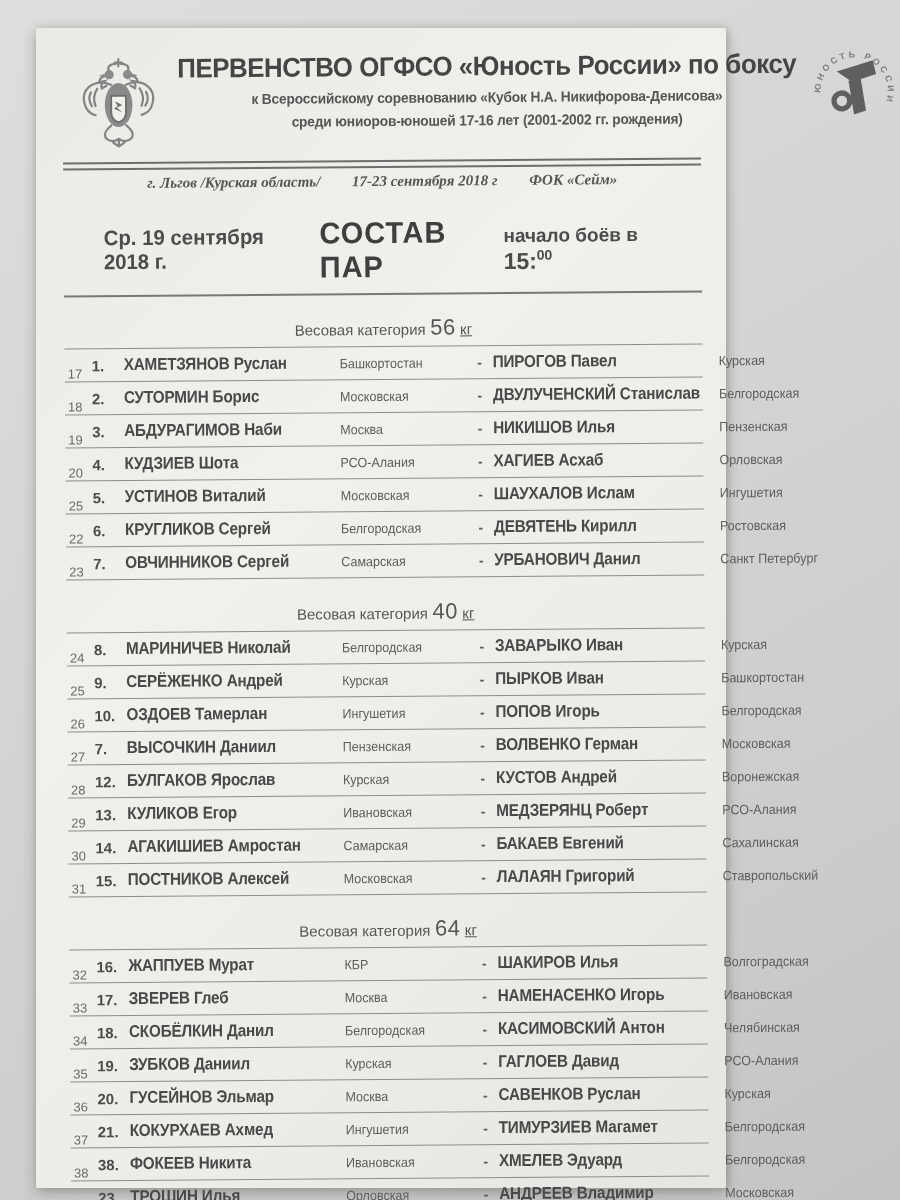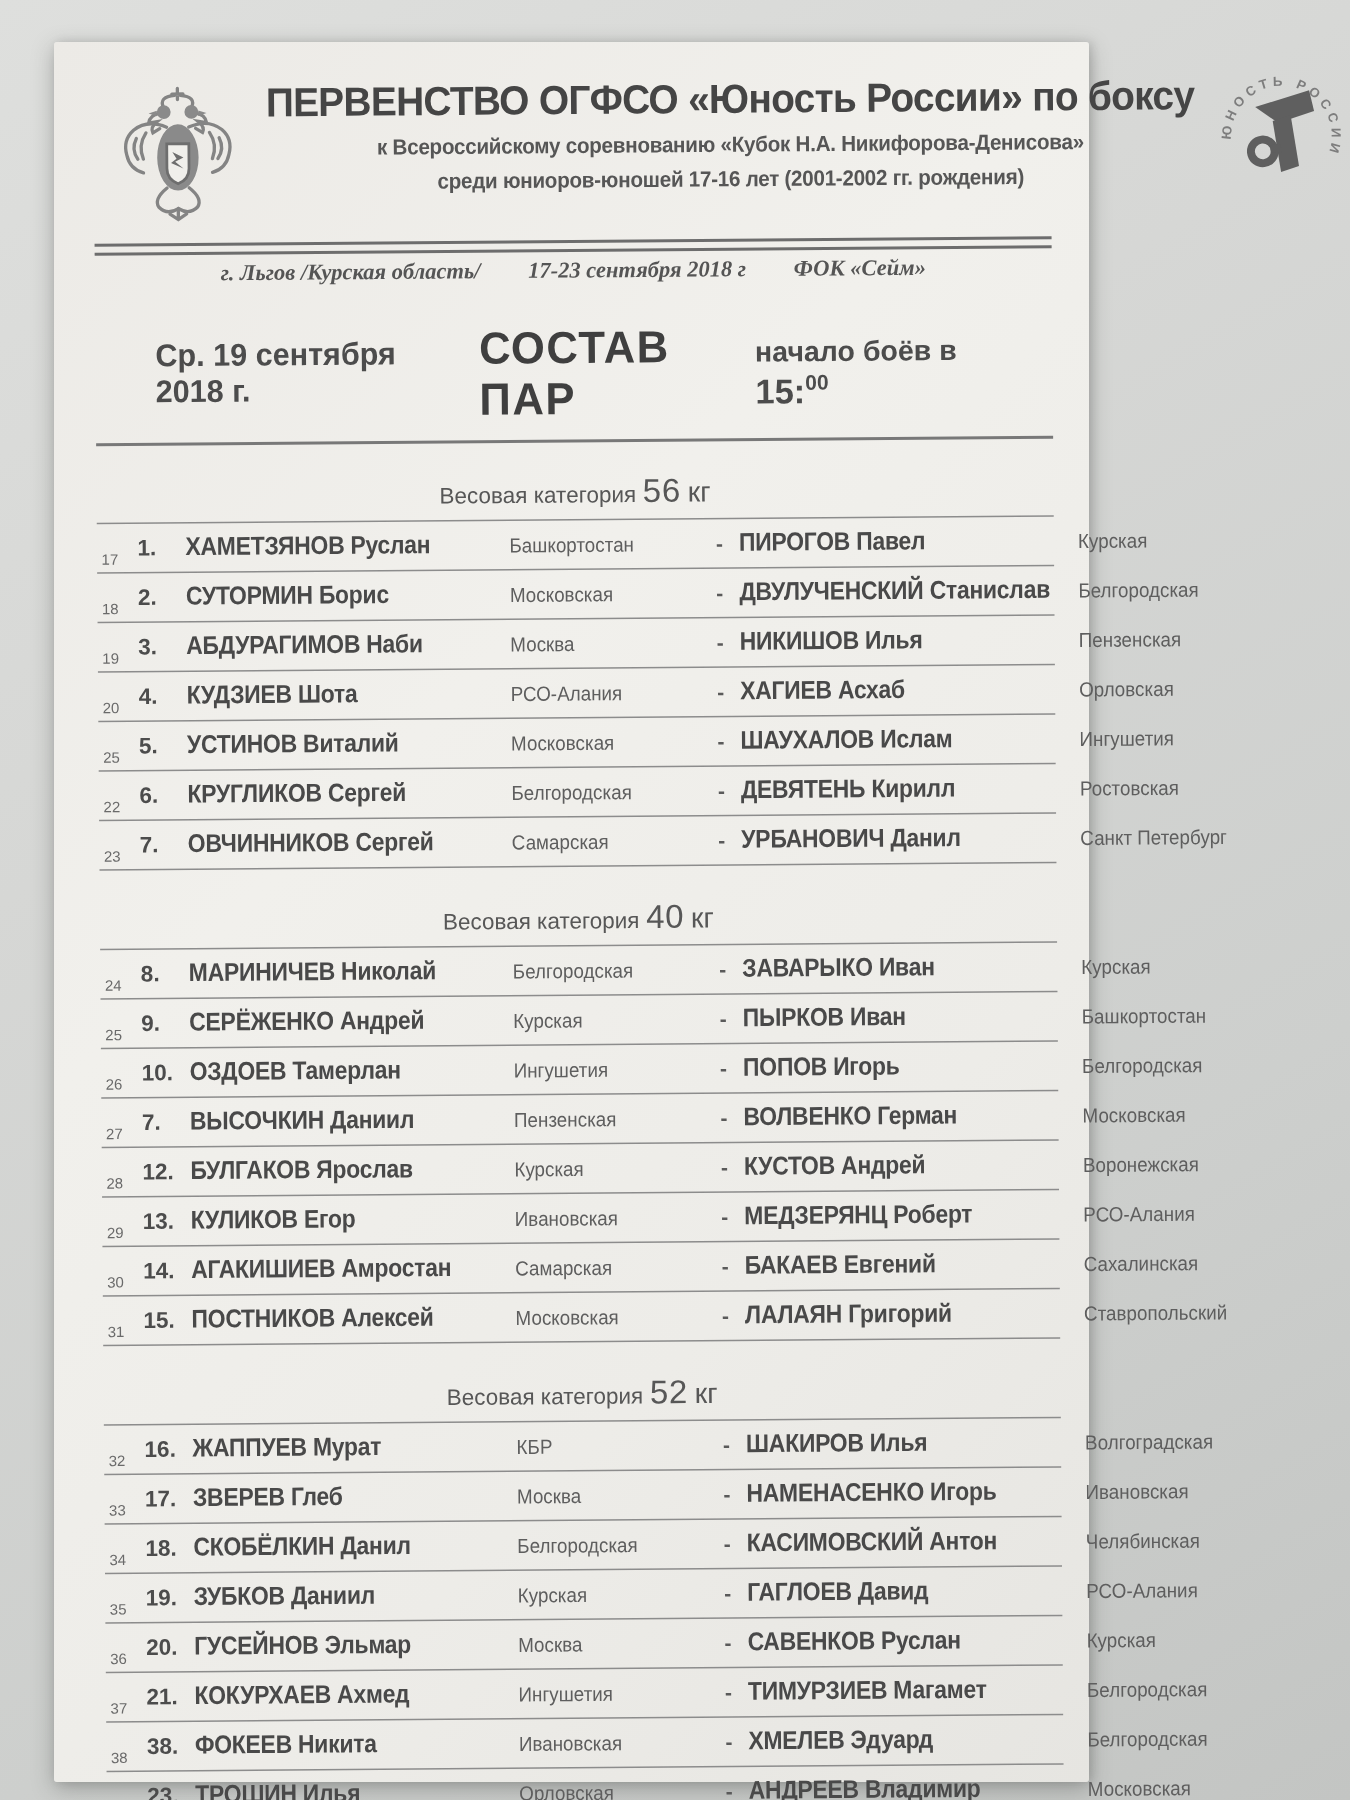--- a/index.html
+++ b/index.html
@@ -35,24 +35,24 @@
   .tr-hour{font-size:23px;}
   .tr-mins{font-size:14px;vertical-align:9px;}
   .title-rule{margin-top:9px;border-top:2px solid #787878;}
 
   
   .sections{margin-top:20px;}
   .section{margin-bottom:21px;}
   .sec-title{text-align:center;color:#575757;margin-bottom:5px;}
   .sec-prefix{font-size:15px;}
   .sec-weight{font-size:22px;letter-spacing:0.5px;}
-  .sec-unit{font-size:19px;}
+  .sec-unit{font-size:15px;text-decoration:underline;}
   .table{border-top:1.5px solid #8c8c8c;}
   .row{display:flex;align-items:center;height:32px;border-bottom:1.5px solid #8c8c8c;}
-  .c-num{width:24px;font-size:10px;color:#6a6a6a;padding-left:3px;flex:0 0 24px;margin-top:17px;}
+  .c-num{width:24px;font-size:13px;color:#6a6a6a;padding-left:3px;flex:0 0 24px;margin-top:17px;}
   .c-pair{width:32px;font-size:15px;font-weight:bold;color:#4c4c4c;flex:0 0 32px;}
   .c-name{width:216px;flex:0 0 216px;font-size:17px;font-weight:bold;color:#494949;
     white-space:nowrap;transform:scaleX(0.9);transform-origin:left;letter-spacing:-0.2px;}
   .c-region{width:127px;flex:0 0 127px;font-size:13.5px;color:#5e5e5e;
     white-space:nowrap;transform:scaleX(0.93);transform-origin:left;}
   .c-dash{width:26px;flex:0 0 26px;text-align:center;font-size:14px;font-weight:bold;color:#5a5a5a;}
   .c-name2{width:226px;flex:0 0 226px;}
   .c-region2{flex:1;}
 
   .footer{font-family:"Liberation Serif",serif;font-style:italic;font-size:15px;
@@ -270,21 +270,21 @@
                 <span class="c-pair">15.</span>
                 <span class="c-name">ПОСТНИКОВ Алексей</span>
                 <span class="c-region">Московская</span>
                 <span class="c-dash">-</span>
                 <span class="c-name c-name2">ЛАЛАЯН Григорий</span>
                 <span class="c-region c-region2">Ставропольский</span>
               </div>
             </div>
           </div>
           <div class="section">
-            <div class="sec-title"><span class="sec-prefix">Весовая категория</span> <span class="sec-weight">52</span> <span class="sec-unit">кг</span></div>
+            <div class="sec-title"><span class="sec-prefix">Весовая категория</span> <span class="sec-weight">64</span> <span class="sec-unit">кг</span></div>
             <div class="table">
               <div class="row">
                 <span class="c-num">32</span>
                 <span class="c-pair">16.</span>
                 <span class="c-name">ЖАППУЕВ Мурат</span>
                 <span class="c-region">КБР</span>
                 <span class="c-dash">-</span>
                 <span class="c-name c-name2">ШАКИРОВ Илья</span>
                 <span class="c-region c-region2">Волгоградская</span>
               </div>

